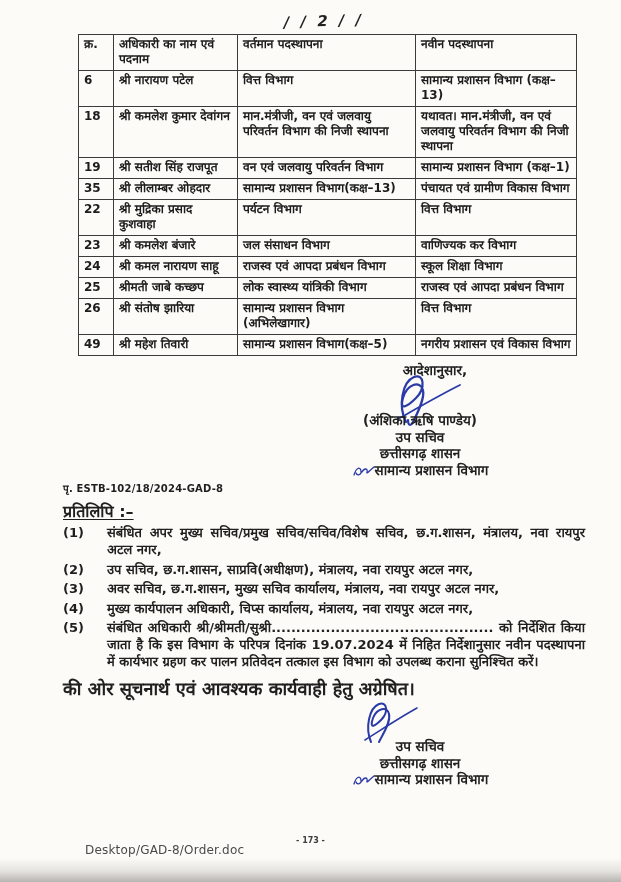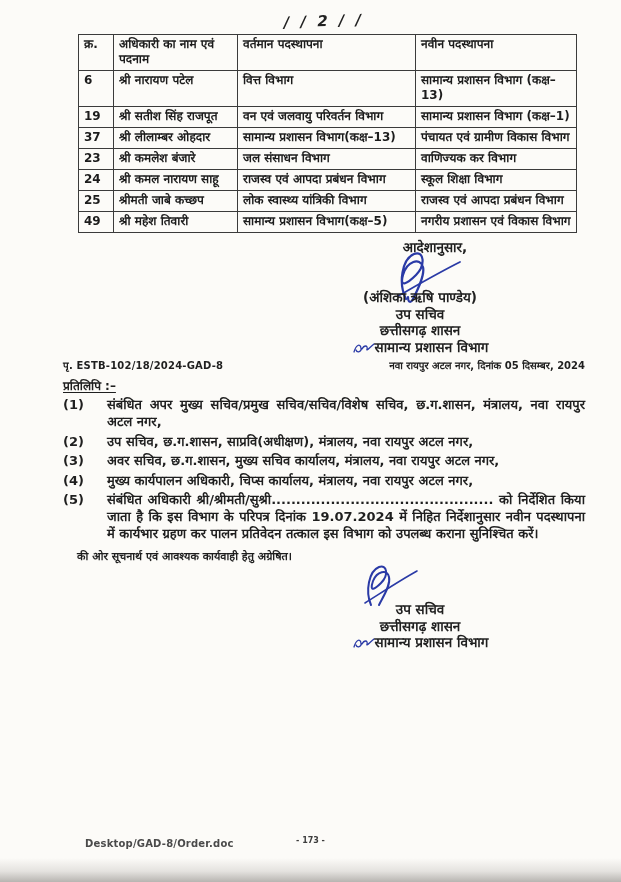--- a/index.html
+++ b/index.html
@@ -54,35 +54,35 @@
   .sig2-svg{display:block;margin:0 auto -10px 40px;}
   .dept-line{white-space:nowrap;}
   .ash{vertical-align:-2px;margin-right:-1px;}
   
   .refrow{
     display:flex;justify-content:space-between;align-items:baseline;
     margin-top:3px;font-size:10px;font-weight:700;
   }
   .refrow .refno{font-family:"DejaVu Sans",sans-serif;letter-spacing:0.2px;}
   .copies-head{
-    margin-top:5px;font-size:12px;font-weight:700;
+    margin-top:5px;font-size:16px;font-weight:700;
     text-decoration:underline;text-underline-offset:2px;
   }
   .copy-item{
     display:flex;margin-top:3px;font-size:13px;font-weight:600;line-height:1.28;
   }
   .copy-item .no{flex:0 0 44px;}
   .copy-item .txt{flex:1;text-align:justify;}
   .forward{
-    margin-top:6px;margin-left:14px;font-size:11px;font-weight:700;
+    margin-top:6px;font-size:18px;font-weight:700;
   }
   
   .footer-file{
-    position:absolute;left:85px;bottom:33px;
-    font-size:10px;color:#4a4a4a;font-weight:700;letter-spacing:0.2px;
+    position:absolute;left:85px;bottom:25px;
+    font-size:12px;color:#4a4a4a;font-weight:400;letter-spacing:0.2px;
   }
   .footer-page{
     position:absolute;left:0;right:0;bottom:37px;text-align:center;
     font-size:8px;color:#3d3d3d;font-weight:600;
   }
   .bottom-shadow{
     position:absolute;left:0;right:0;bottom:0;height:24px;
     background:linear-gradient(to bottom,rgba(120,114,108,0) 0%,rgba(120,114,108,0.18) 55%,rgba(88,83,78,0.42) 100%);
     pointer-events:none;
   }
@@ -110,48 +110,66 @@
       </tr>
     </thead>
     <tbody>
       <tr>
         <td>6</td>
         <td class="just">श्री नारायण पटेल</td>
         <td class="just">वित्त विभाग</td>
         <td class="just">सामान्य प्रशासन विभाग (कक्ष–13)</td>
       </tr>
       <tr>
+        <td>18</td>
+        <td class="just">श्री कमलेश कुमार देवांगन</td>
+        <td class="just">मान.मंत्रीजी, वन एवं जलवायु परिवर्तन विभाग की निजी स्थापना</td>
+        <td class="just">यथावत। मान.मंत्रीजी, वन एवं जलवायु परिवर्तन विभाग की निजी स्थापना</td>
+      </tr>
+      <tr>
         <td>19</td>
         <td class="just">श्री सतीश सिंह राजपूत</td>
         <td class="just">वन एवं जलवायु परिवर्तन विभाग</td>
         <td class="just">सामान्य प्रशासन विभाग (कक्ष–1)</td>
       </tr>
       <tr>
-        <td>37</td>
+        <td>35</td>
         <td class="just">श्री लीलाम्बर ओहदार</td>
         <td class="just">सामान्य प्रशासन विभाग(कक्ष–13)</td>
         <td class="just">पंचायत एवं ग्रामीण विकास विभाग</td>
+      </tr>
+      <tr>
+        <td>22</td>
+        <td class="just">श्री मुद्रिका प्रसाद कुशवाहा</td>
+        <td class="just">पर्यटन विभाग</td>
+        <td class="just">वित्त विभाग</td>
       </tr>
       <tr>
         <td>23</td>
         <td class="just">श्री कमलेश बंजारे</td>
         <td class="just">जल संसाधन विभाग</td>
         <td class="just">वाणिज्यक कर विभाग</td>
       </tr>
       <tr>
         <td>24</td>
         <td class="just">श्री कमल नारायण साहू</td>
         <td class="just">राजस्व एवं आपदा प्रबंधन विभाग</td>
         <td class="just">स्कूल शिक्षा विभाग</td>
       </tr>
       <tr>
         <td>25</td>
         <td class="just">श्रीमती जाबे कच्छप</td>
         <td class="just">लोक स्वास्थ्य यांत्रिकी विभाग</td>
         <td class="just">राजस्व एवं आपदा प्रबंधन विभाग</td>
+      </tr>
+      <tr>
+        <td>26</td>
+        <td class="just">श्री संतोष झारिया</td>
+        <td class="just">सामान्य प्रशासन विभाग (अभिलेखागार)</td>
+        <td class="just">वित्त विभाग</td>
       </tr>
       <tr>
         <td>49</td>
         <td class="just">श्री महेश तिवारी</td>
         <td class="just">सामान्य प्रशासन विभाग(कक्ष–5)</td>
         <td class="just">नगरीय प्रशासन एवं विकास विभाग</td>
       </tr>
     </tbody>
   </table>
 
@@ -164,21 +182,20 @@
     <div>(अंशिका ऋषि पाण्डेय)</div>
     <div>उप सचिव</div>
     <div>छत्तीसगढ़ शासन</div>
     <div class="dept-line"><svg class="ash" width="24" height="13" viewBox="0 0 24 13">
           <path d="M2 11 C4 4 8 2 9 7 C10 11 5 12 4 9 M10 8 C12 4 16 4 15 8 C14 11 18 6 22 3" fill="none" stroke="#2a3aa6" stroke-width="1.3" stroke-linecap="round"></path>
         </svg><span>सामान्य प्रशासन विभाग</span></div>
   </div>
 
   <div class="refrow">
     <span class="refno">पृ. ESTB-102/18/2024-GAD-8</span>
-    <span>नवा रायपुर अटल नगर, दिनांक 05 दिसम्बर, 2024</span>
   </div>
 
   <div class="copies-head">प्रतिलिपि :–</div>
 
   <div class="copy-item">
     <span class="no">(1)</span>
     <span class="txt">संबंधित अपर मुख्य सचिव/प्रमुख सचिव/सचिव/विशेष सचिव, छ.ग.शासन, मंत्रालय, नवा रायपुर अटल नगर,</span>
   </div>
   <div class="copy-item">
     <span class="no">(2)</span>

